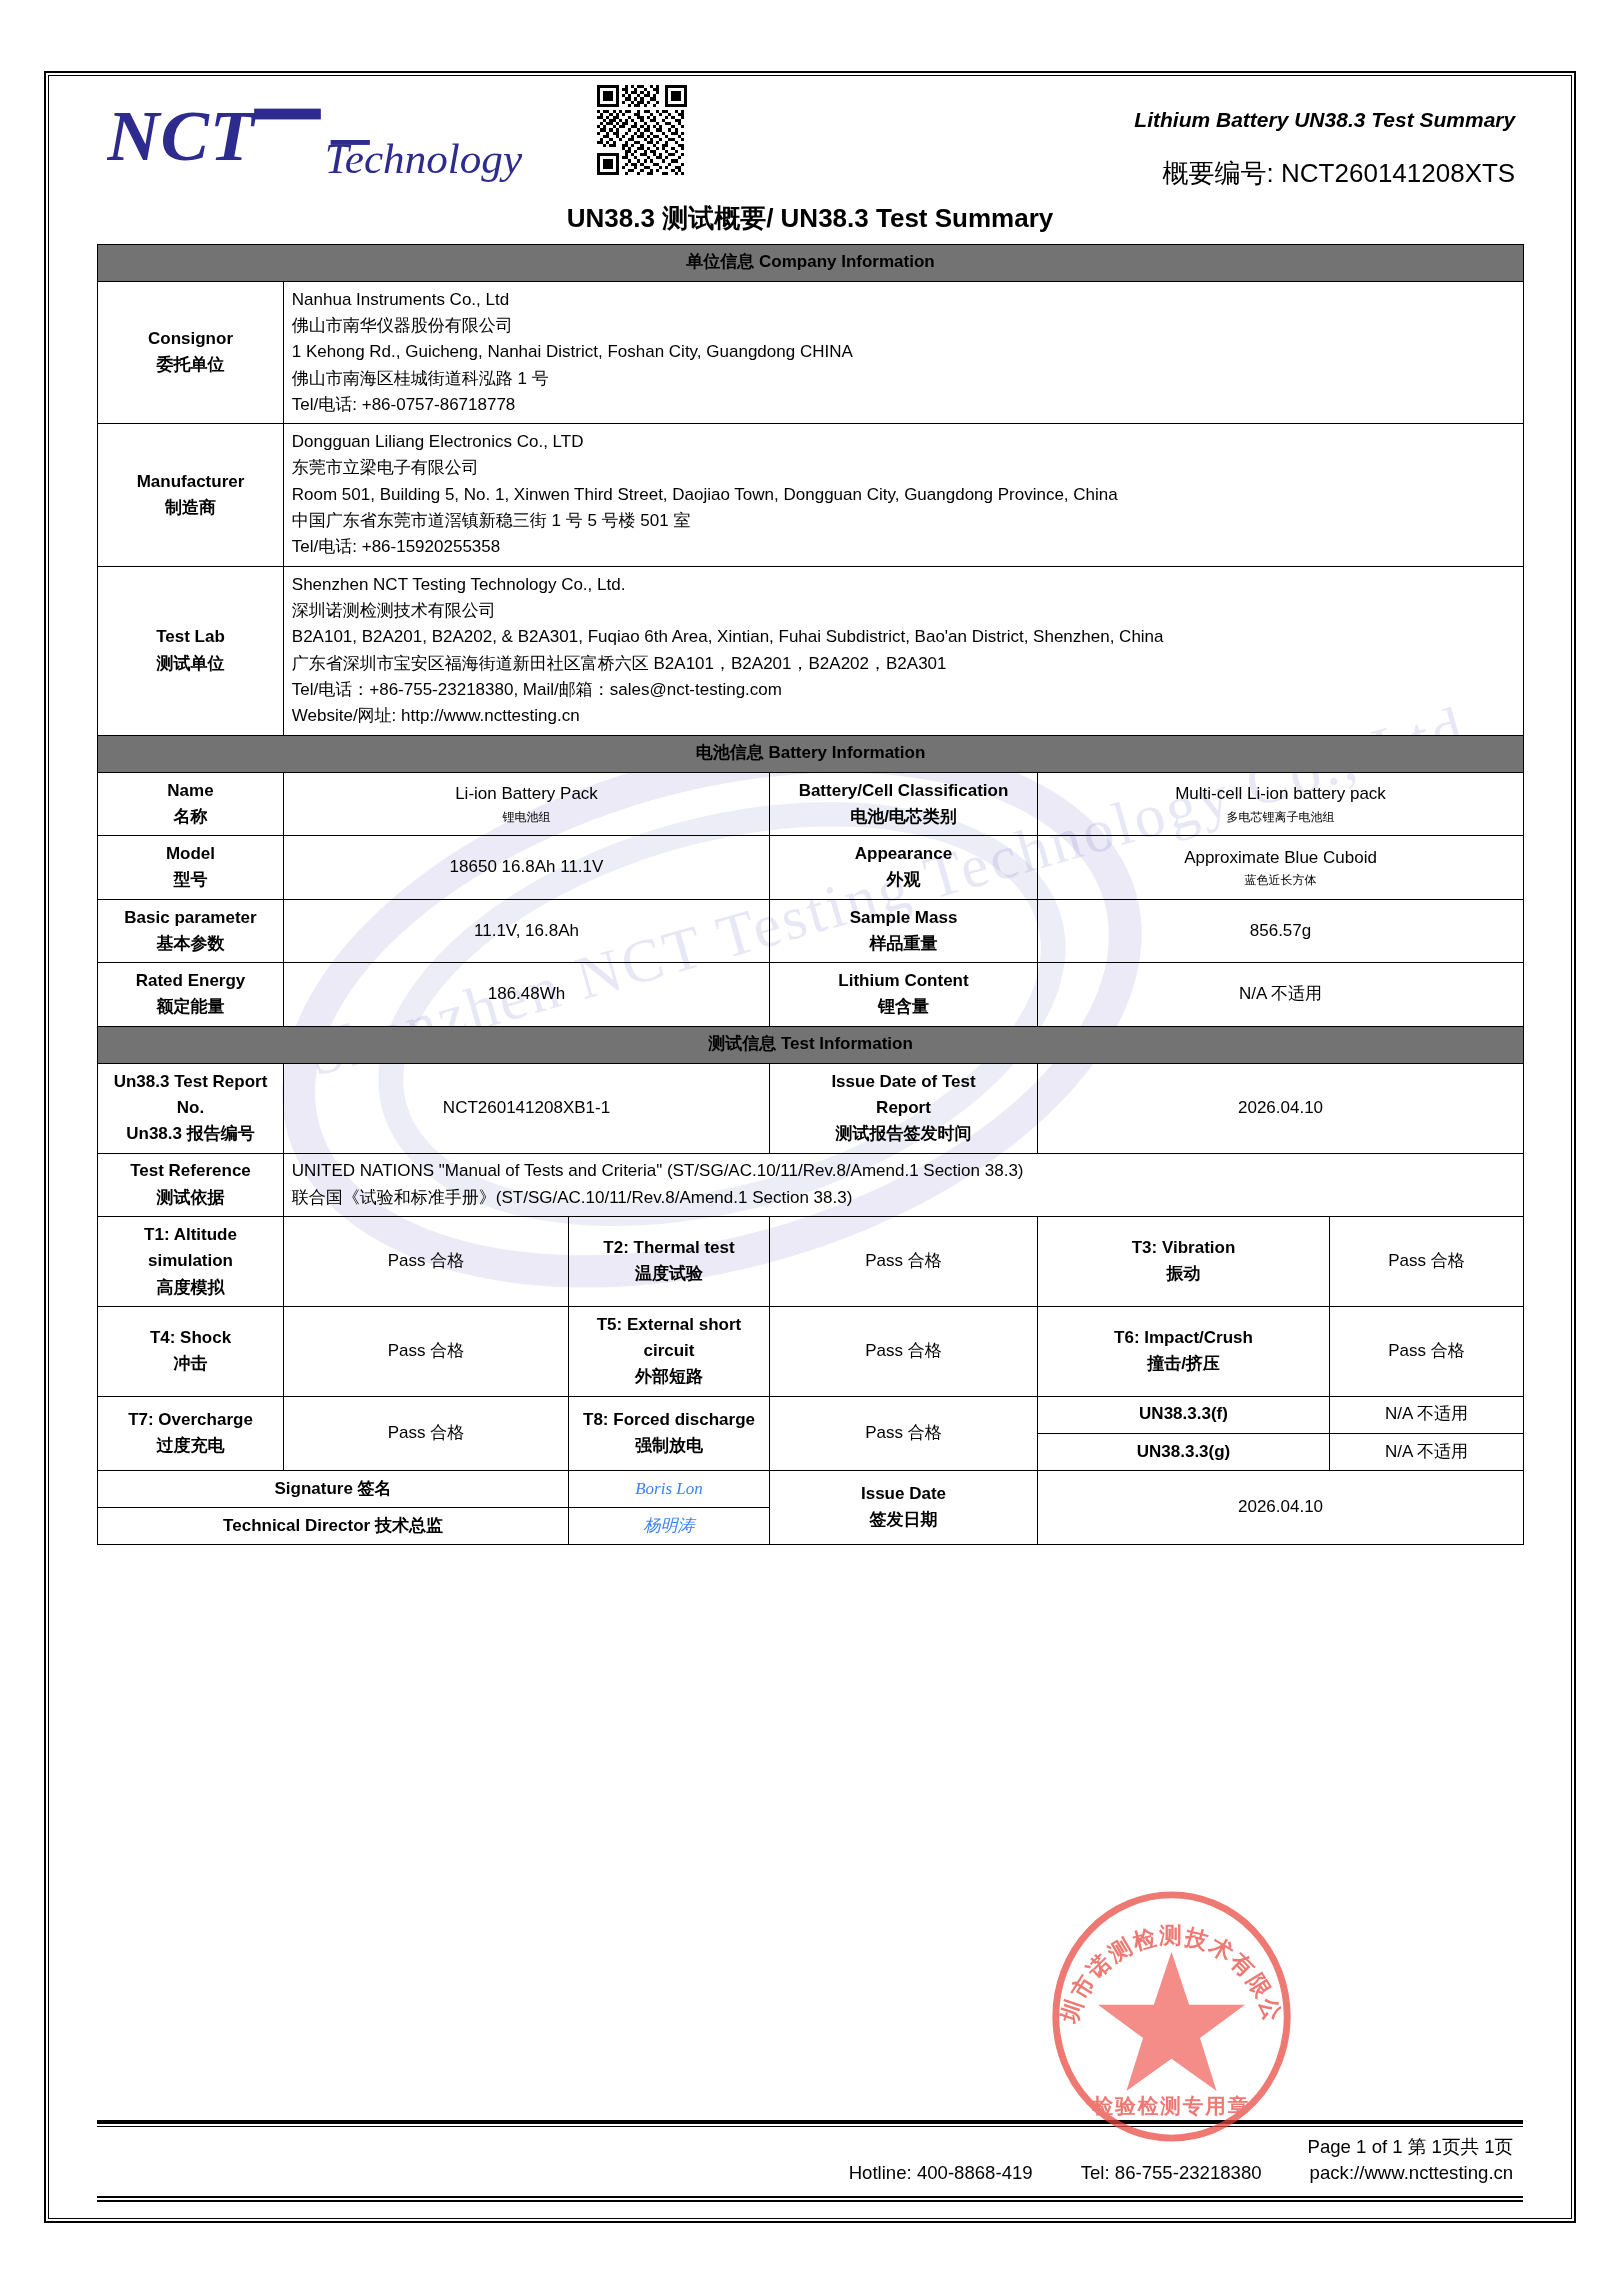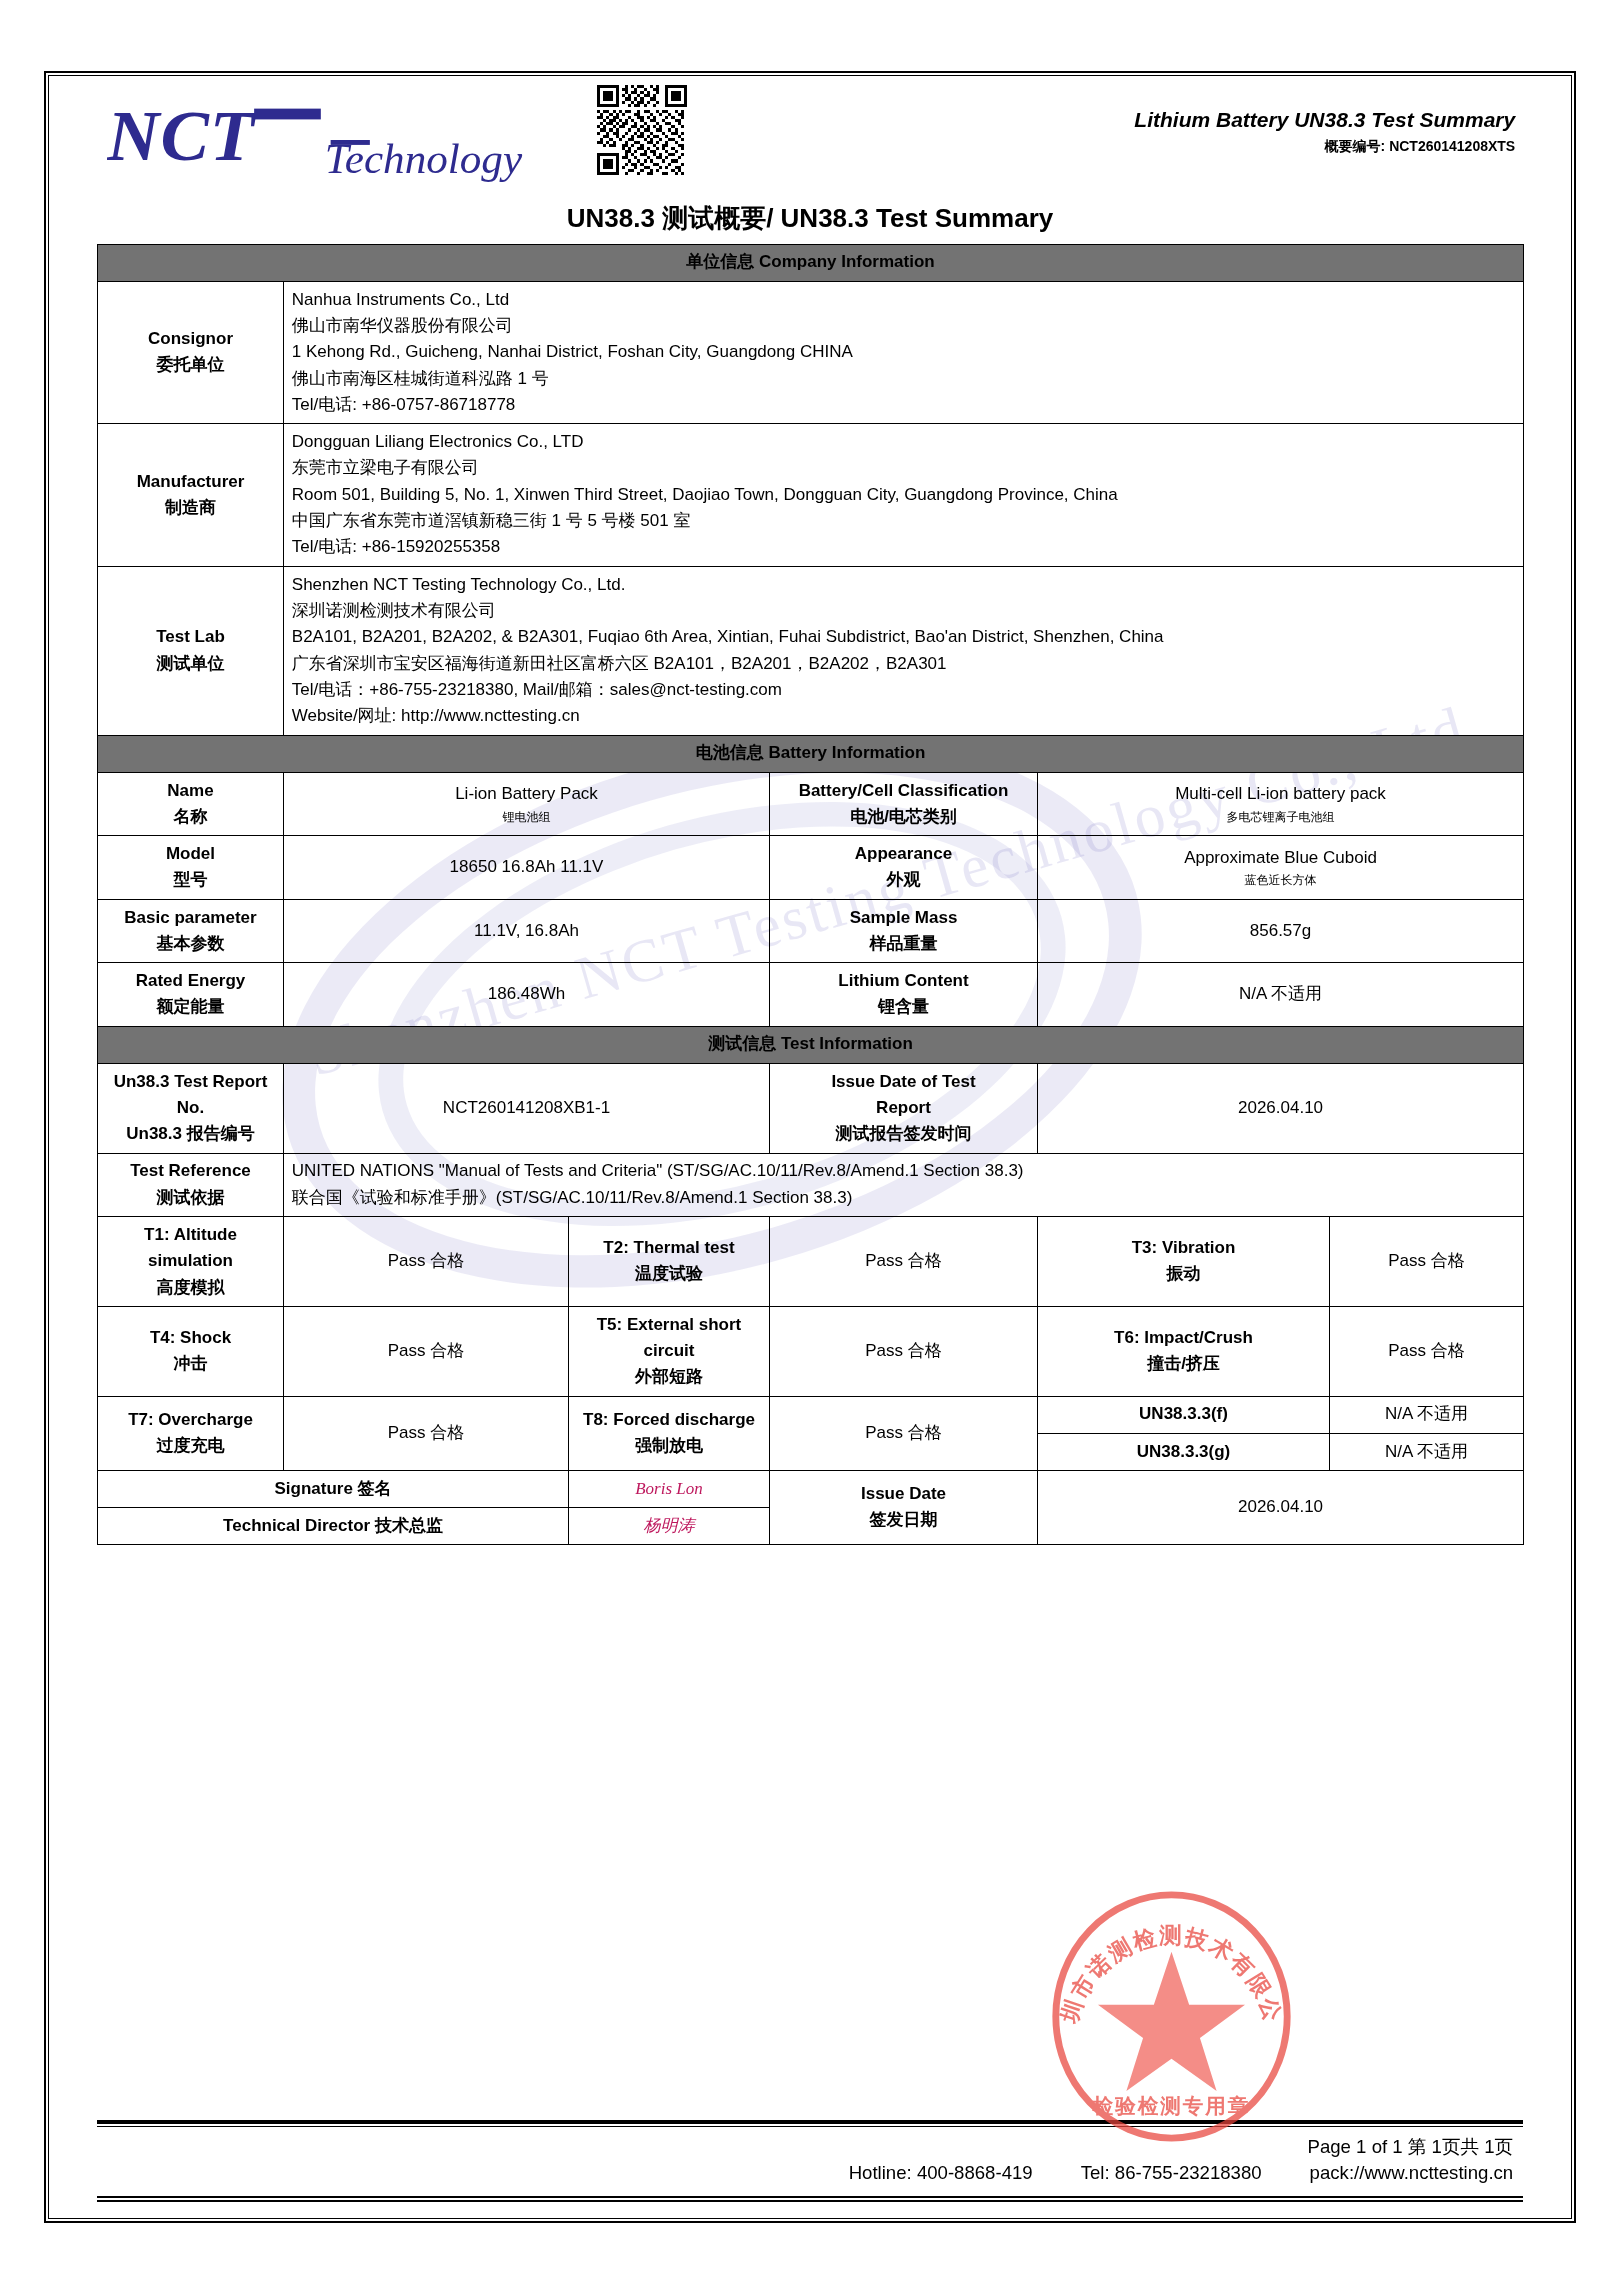--- a/index.html
+++ b/index.html
@@ -87,23 +87,23 @@
     right: 7.8px; top: 23.5px;
     text-align: right;
     line-height: 1.35;
   }
   .hdr-line1{
     font-size: 21px;
     font-weight: bold;
     font-style: italic;
   }
   .hdr-line2{
-    font-size: 14px;
-    font-weight: bold;
-    margin-top: 2px;
+    font-size: 26px;
+    font-weight: normal;
+    margin-top: 21px;
   }
 
   .doc-title{
     text-align:center;
     font-size: 26px;
     font-weight: bold;
     margin: 2px 0 7.8px 0;
     position:relative;
     z-index:3;
   }
@@ -149,21 +149,21 @@
     top: 1818px;
     width: 251px; height: 251px;
     z-index: 6;
     pointer-events:none;
   }
 
   
   .sig{
     font-family: "Liberation Serif", serif;
     font-style: italic;
-    color:#be185d;
+    color:#3b82f6;
     font-size: 19.6px;
     text-align:center;
   }
 
   
   .footer{
     position:absolute;
     left: 51px; right: 51px;
     bottom: 21.6px;
     z-index:3;

